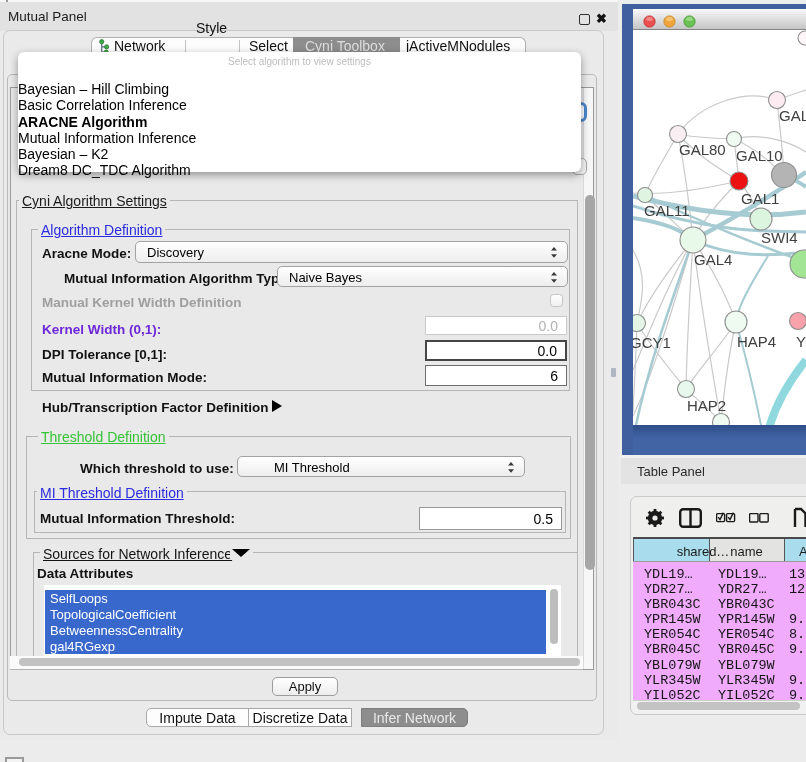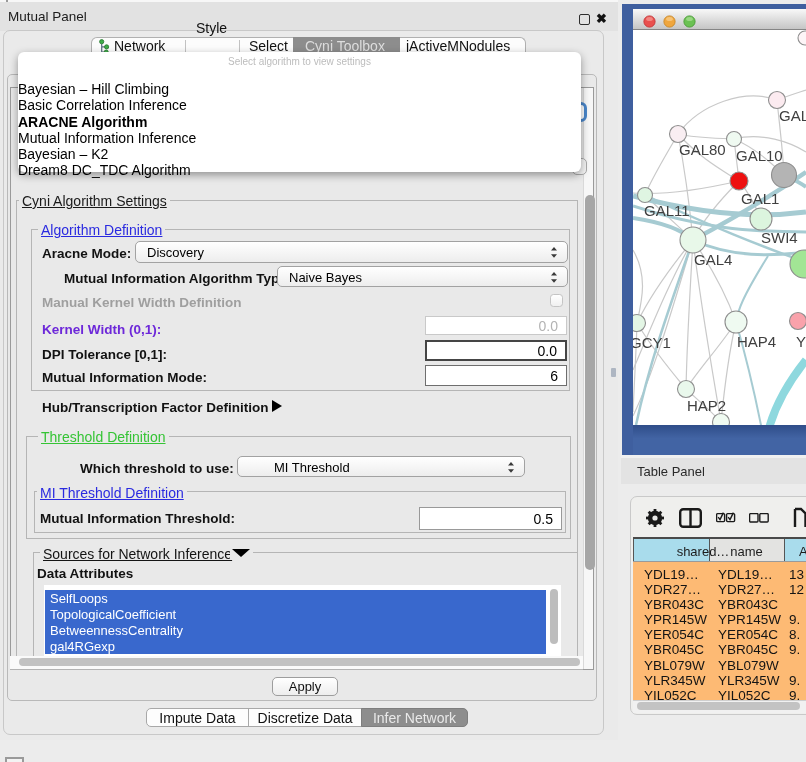--- a/index.html
+++ b/index.html
@@ -107,21 +107,21 @@
 <div class="abs" style="left:272px;top:677px;width:66px;height:19px;border:1px solid #9d9d9d;border-radius:5px;background:linear-gradient(#ffffff,#ededed);box-sizing:border-box;text-align:center;font-size:13px;color:#111;padding-top:1px;">Apply</div>
 </div>
 <div id="scrollbars">
 <div class="abs" style="left:583px;top:88px;width:10px;height:581px;background:#f7f7f7;border-left:1px solid #d9d9d9;box-sizing:border-box;"></div>
 <div class="abs" style="left:585px;top:195px;width:10px;height:375px;background:#a6a6a6;border-radius:5px;"></div>
 <div class="abs" style="left:10px;top:656px;width:573px;height:14px;background:#fafafa;border-bottom:1px solid #b3b3b3;box-sizing:border-box;"></div>
 <div class="abs" style="left:19px;top:658px;width:561px;height:8px;background:#c2c2c2;border-radius:4px;"></div>
 </div>
 <div id="bottomrow">
 <div class="abs" style="left:146px;top:708px;width:103px;height:19px;background:#fdfdfd;border:1px solid #a8a8a8;border-radius:5px 0 0 5px;box-sizing:border-box;text-align:center;font-size:14px;color:#111;padding-top:1px;">Impute Data</div>
-<div class="abs" style="left:248px;top:708px;width:114px;height:19px;background:#fdfdfd;border:1px solid #a8a8a8;box-sizing:border-box;text-align:center;font-size:14px;color:#111;padding-top:1px;">Discretize Data</div>
+<div class="abs" style="left:248px;top:708px;width:104px;height:19px;background:#fdfdfd;border:1px solid #a8a8a8;box-sizing:border-box;text-align:center;font-size:14px;color:#111;padding-top:1px;">Discretize Data</div>
 <div class="abs" style="left:361px;top:708px;width:107px;height:19px;background:#8d8d8d;border:1px solid #7e7e7e;border-radius:0 5px 5px 0;box-sizing:border-box;text-align:center;font-size:14px;color:#e9e9e9;padding-top:1px;">Infer Network</div>
 </div>
 
 <div class="abs" style="left:571px;top:102px;width:16px;height:20px;border:3px solid #4a86c9;border-radius:6px;background:#fff;box-sizing:border-box;"></div>
 <div class="abs" style="left:572px;top:158px;width:15px;height:17px;border:1px solid #a9a9a9;border-radius:5px;background:#f4f4f4;box-sizing:border-box;"></div>
 
 <div id="popup">
 <div class="abs" style="left:18px;top:52px;width:563px;height:120px;background:#fff;border-radius:6px;box-shadow:0 3px 9px rgba(0,0,0,0.38);"></div>
 <div class="abs" style="left:18px;top:56px;width:563px;text-align:center;font-size:10px;color:#bcbcbc;">Select algorithm to view settings</div>
 <div class="abs" style="left:18px;top:73px;font-size:14px;color:#000000;line-height:16.3px;white-space:pre;margin-top:8px;">Bayesian – Hill Climbing
@@ -264,21 +264,21 @@
 <div class="abs" style="left:709px;top:539px;width:75px;height:23px;background:#e3e3e1;"></div>
 <div class="abs" style="left:784px;top:539px;width:22px;height:23px;background:#a9dcec;"></div>
 <div class="abs" style="left:633px;top:539px;width:1px;height:23px;background:#555;"></div>
 <div class="abs" style="left:709px;top:539px;width:1px;height:23px;background:#555;"></div>
 <div class="abs" style="left:784px;top:539px;width:1px;height:23px;background:#555;"></div>
 <div class="abs" style="left:633px;top:544px;width:76px;text-align:center;font-size:13px;color:#1c1c1c;margin-left:32px;">shared…</div>
 <div class="abs" style="left:709px;top:544px;width:75px;text-align:center;font-size:13px;color:#1c1c1c;">name</div>
 <div class="abs" style="left:799px;top:544px;font-size:13px;color:#1c1c1c;">A</div>
 <div class="abs" style="left:633px;top:561px;width:173px;height:1px;background:#9a9a9a;"></div>
 
-<div class="abs" style="left:633px;top:562px;width:173px;height:138px;background:#fdba74;overflow:hidden;">
+<div class="abs" style="left:633px;top:562px;width:173px;height:138px;background:#f0abfc;overflow:hidden;font-family:Liberation Mono, monospace;">
  <div class="abs" style="left:11px;top:5px;font-size:13.5px;color:#141414;line-height:15.1px;white-space:pre;">YDL19…
 YDR27…
 YBR043C
 YPR145W
 YER054C
 YBR045C
 YBL079W
 YLR345W
 YIL052C</div>
  <div class="abs" style="left:85px;top:5px;font-size:13.5px;color:#141414;line-height:15.1px;white-space:pre;">YDL19…

